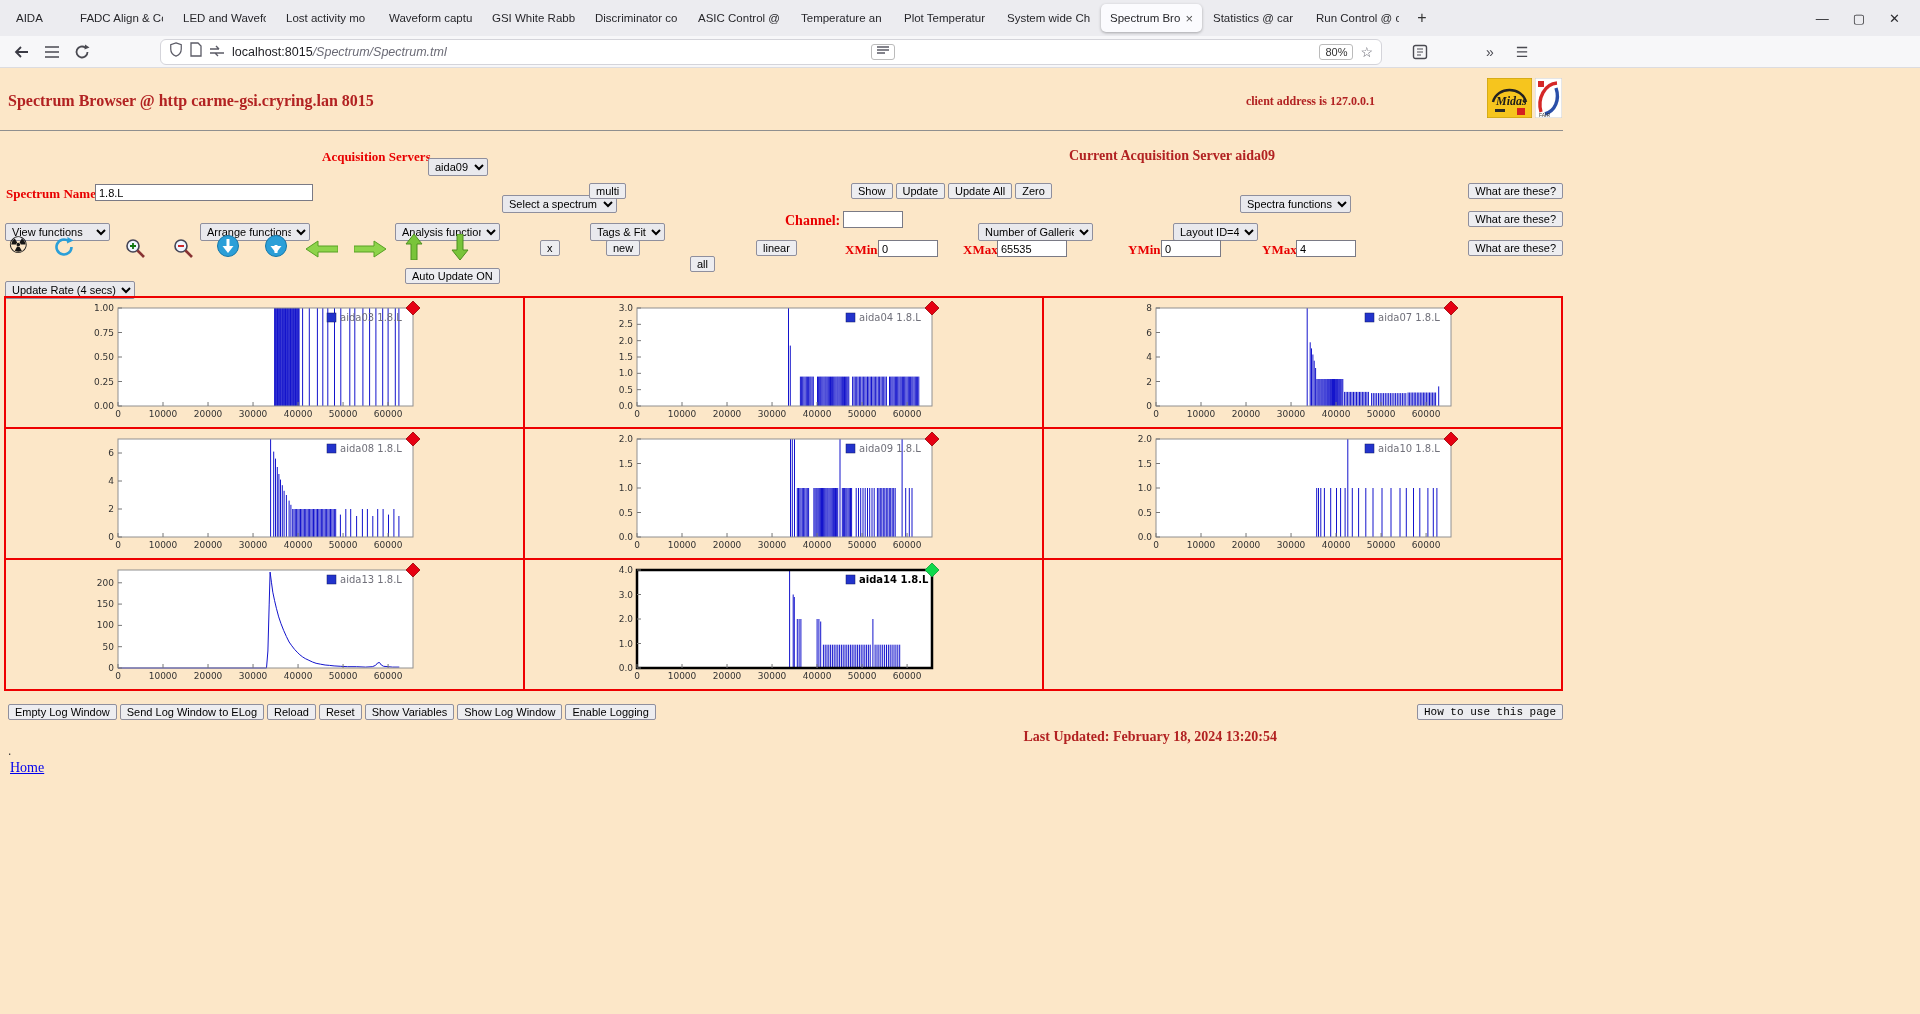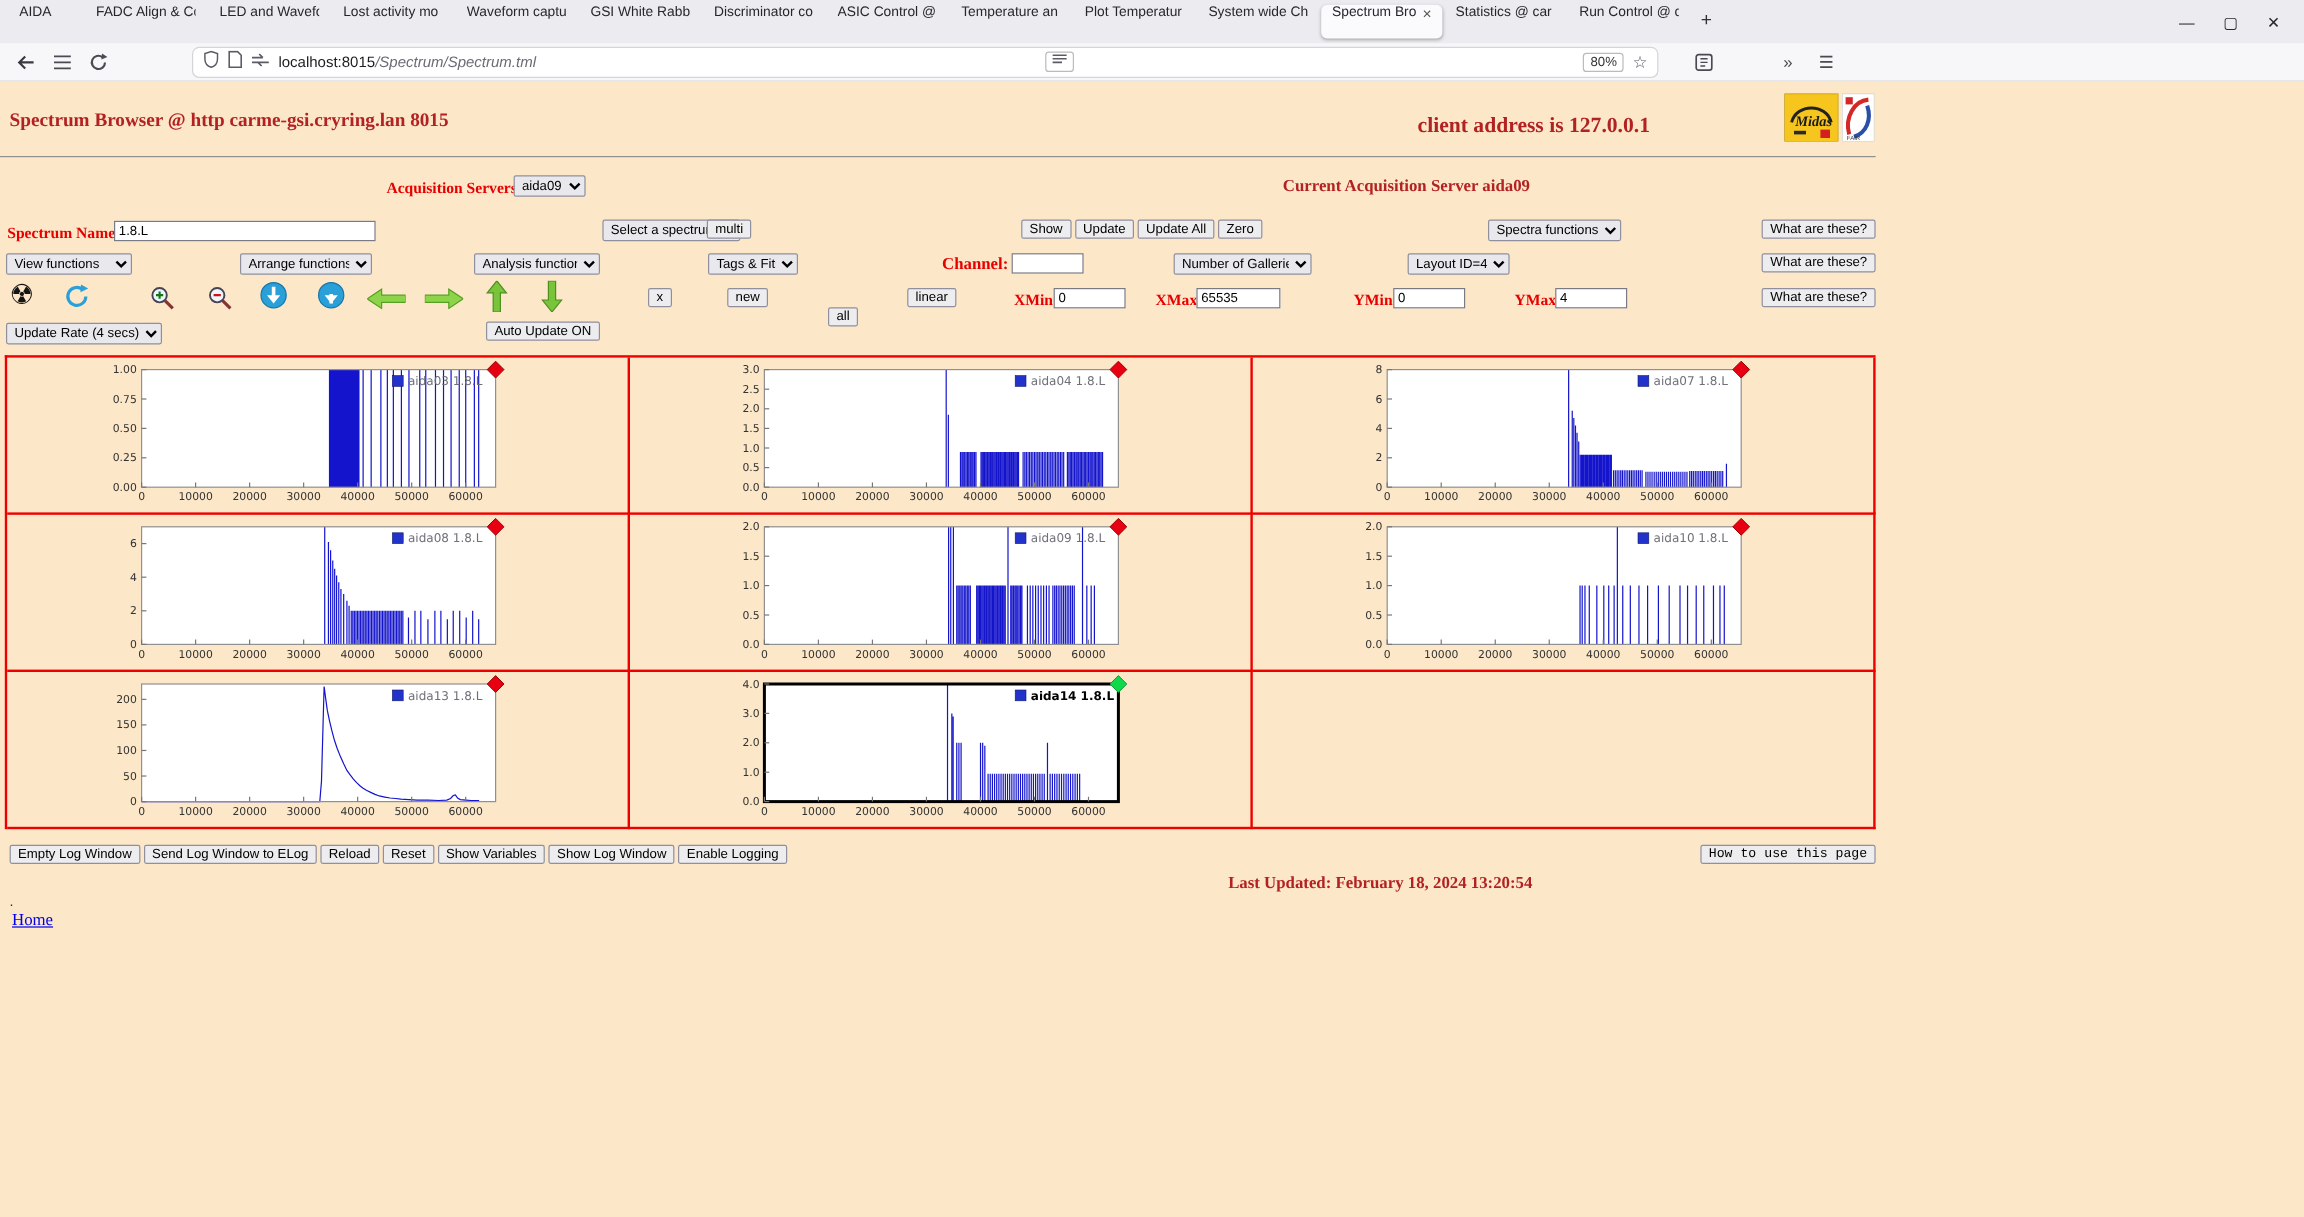--- a/index.html
+++ b/index.html
@@ -1,20 +1,20 @@
 <!DOCTYPE html>
 <html><head>
 <meta charset="utf-8">
 <style>
   html,body{margin:0;padding:0;width:1920px;height:1014px;overflow:hidden;
     font-family:"Liberation Sans",sans-serif;background:#fce7c8;}
   
   .chrome{width:1920px;background:#f0f0f3;}
   .tabbar{height:36px;background:#ececf0;display:flex;align-items:center;padding-left:6px;box-sizing:border-box;}
-  .tab{height:28px;margin:0 1px;display:flex;padding:0 9px;width:101px;box-sizing:border-box;
+  .tab{height:28px;margin:0 1px;display:flex;align-items:center;padding:0 9px;width:101px;box-sizing:border-box;
        border-radius:5px;font-size:11.5px;color:#27272b;flex:none;}
   .tab.active{background:#fbfbfe;box-shadow:0 1px 3px rgba(0,0,0,.3);}
   .tab-label{flex:1;overflow:hidden;white-space:nowrap;}
   .tab-close{margin-left:4px;font-size:13px;color:#555;}
   .newtab{width:26px;height:26px;display:flex;align-items:center;justify-content:center;font-size:16px;color:#333;flex:none;}
   .winctl{margin-left:auto;display:flex;gap:24px;padding-right:20px;font-size:13px;color:#2a2a2e;}
   .navbar{height:32px;background:#f7f7f9;border-bottom:1px solid #dcdce0;display:flex;align-items:center;padding:0 10px;box-sizing:border-box;}
   .navicon{width:24px;height:24px;display:flex;align-items:center;justify-content:center;color:#4a4a52;flex:none;}
   .urlbar{margin-left:66px;width:1222px;height:26px;background:#ffffff;border:1px solid #d4d4da;border-radius:6px;
           display:flex;align-items:center;padding:0 8px;box-sizing:border-box;gap:7px;flex:none;}
@@ -23,21 +23,21 @@
   .zoombadge{margin-left:auto;font-size:11px;color:#333;border:1px solid #bbb;border-radius:3px;padding:1px 5px;}
   .star{font-size:14px;color:#5b5b66;}
   
   .page{position:absolute;top:68px;left:0;width:1920px;height:946px;background:#fce7c8;}
   .content{position:relative;width:1565px;height:100%;}
   .abs{position:absolute;}
   .dred{color:#b22222;font-family:"Liberation Serif",serif;font-weight:bold;font-size:15px;}
   .title{font-size:16px;}
   .rlabel{color:#e80000;font-family:"Liberation Serif",serif;font-weight:bold;font-size:13px;white-space:nowrap;}
   .hr{border-top:1px solid #8f8f8f;height:1px;}
-  select{font:11px "Liberation Sans",sans-serif;background:#e9e9ed;border:1px solid #8f8f9d;border-radius:2px;padding:1px 2px;color:#000;}
+  select{font:11px "Liberation Sans",sans-serif;background:#e9e9ed;border:1px solid #8f8f9d;border-radius:2px;padding:1px 2px;color:#000;margin-top:12px;}
   button{font:11px "Liberation Sans",sans-serif;background:#ededf0;border:1px solid #8f8f9d;border-radius:2px;padding:1px 6px;color:#000;white-space:nowrap;}
   input.ti{font:11px "Liberation Sans",sans-serif;border:1px solid #7a7a85;background:#fff;padding:1px 3px;height:13px;}
   .btnrow{display:flex;gap:3px;}
   
   .gallery{position:absolute;left:4px;top:228px;width:1557px;border-top:2px solid #ee0000;border-left:2px solid #ee0000;
            display:grid;grid-template-columns:repeat(3,1fr);}
   .gallery-cell{border-right:2px solid #ee0000;border-bottom:2px solid #ee0000;height:129px;position:relative;}
   .gallery svg{display:block;margin:1px 0 0 62px;overflow:visible;}
   .gallery svg text{font-family:"DejaVu Sans",sans-serif;}
   .link{color:#0000ee;text-decoration:underline;font-family:"Liberation Serif",serif;font-size:14px;}
@@ -149,21 +149,21 @@
     </span>
     <span class="navicon" style="margin-left:46px;font-size:14px;">»</span>
     <span class="navicon" style="margin-left:8px;font-size:14px;">☰</span>
   </div>
 </div>
 
 <div class="page">
 <div class="content">
 
   <div class="abs dred title" style="left:8px;top:24px;">Spectrum Browser @ http carme-gsi.cryring.lan 8015</div>
-  <div class="abs dred" style="right:190px;top:26px;font-size:18px;">client address is 127.0.0.1</div>
+  <div class="abs dred" style="right:190px;top:26px;font-size:12px;">client address is 127.0.0.1</div>
   <div class="abs" style="right:33px;top:10px;">
     <svg width="45" height="40" viewBox="0 0 45 40">
           <rect width="45" height="40" fill="#f6c51e" stroke="#b89410"></rect>
           <path d="M6 24 C10 8 35 8 39 24" fill="none" stroke="#222" stroke-width="2.5"></path>
           <text x="9" y="27" font-family="Liberation Serif,serif" font-style="italic" font-weight="bold" font-size="12" fill="#1a1a1a">Midas</text>
           <rect x="30" y="30" width="8" height="7" fill="#d42020"></rect>
           <rect x="8" y="31" width="10" height="3" fill="#2a2a2a"></rect>
         </svg>
   </div>
   <div class="abs" style="right:3px;top:10px;">

